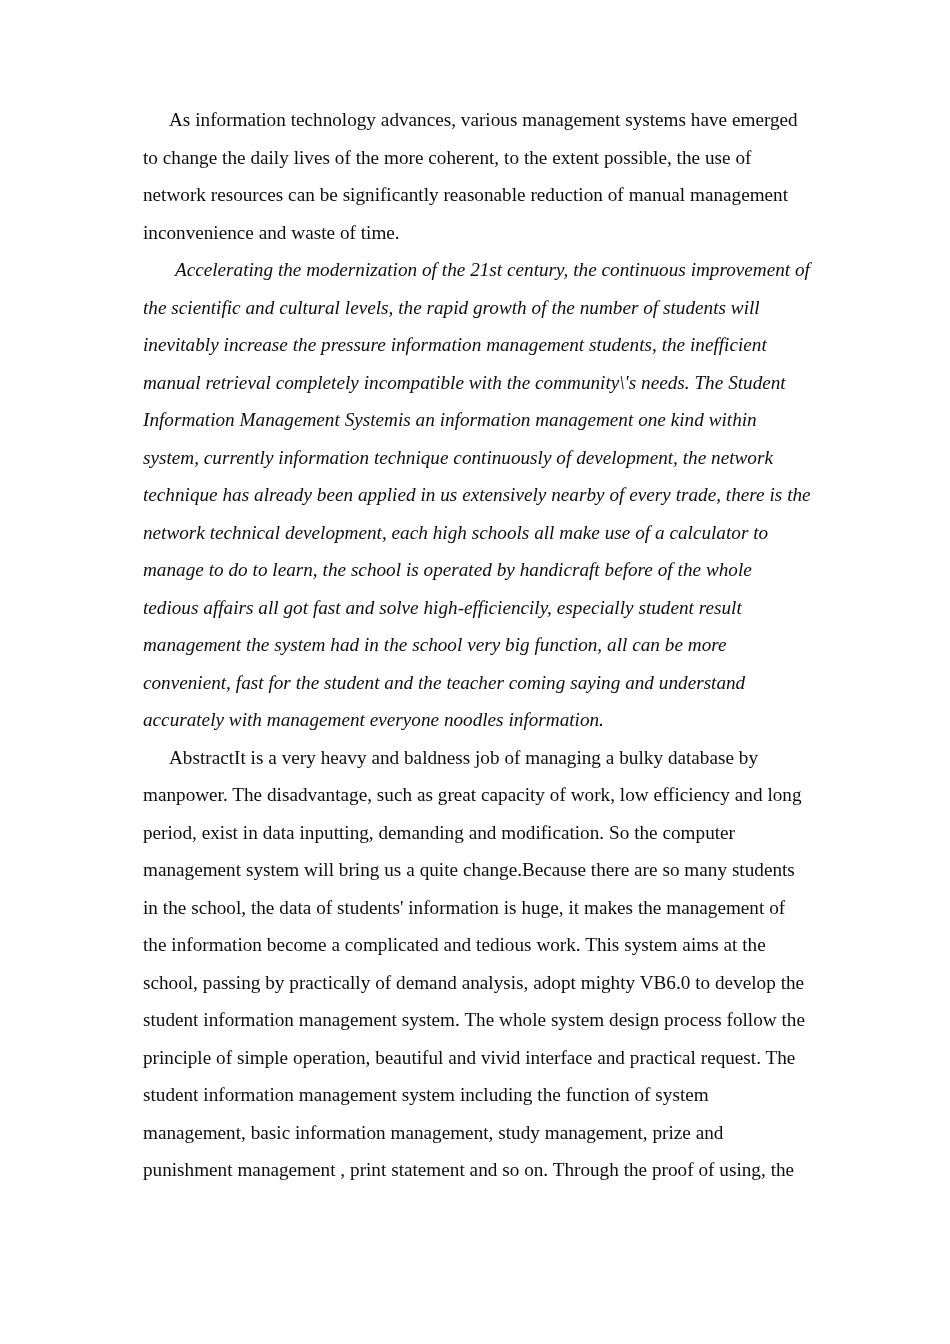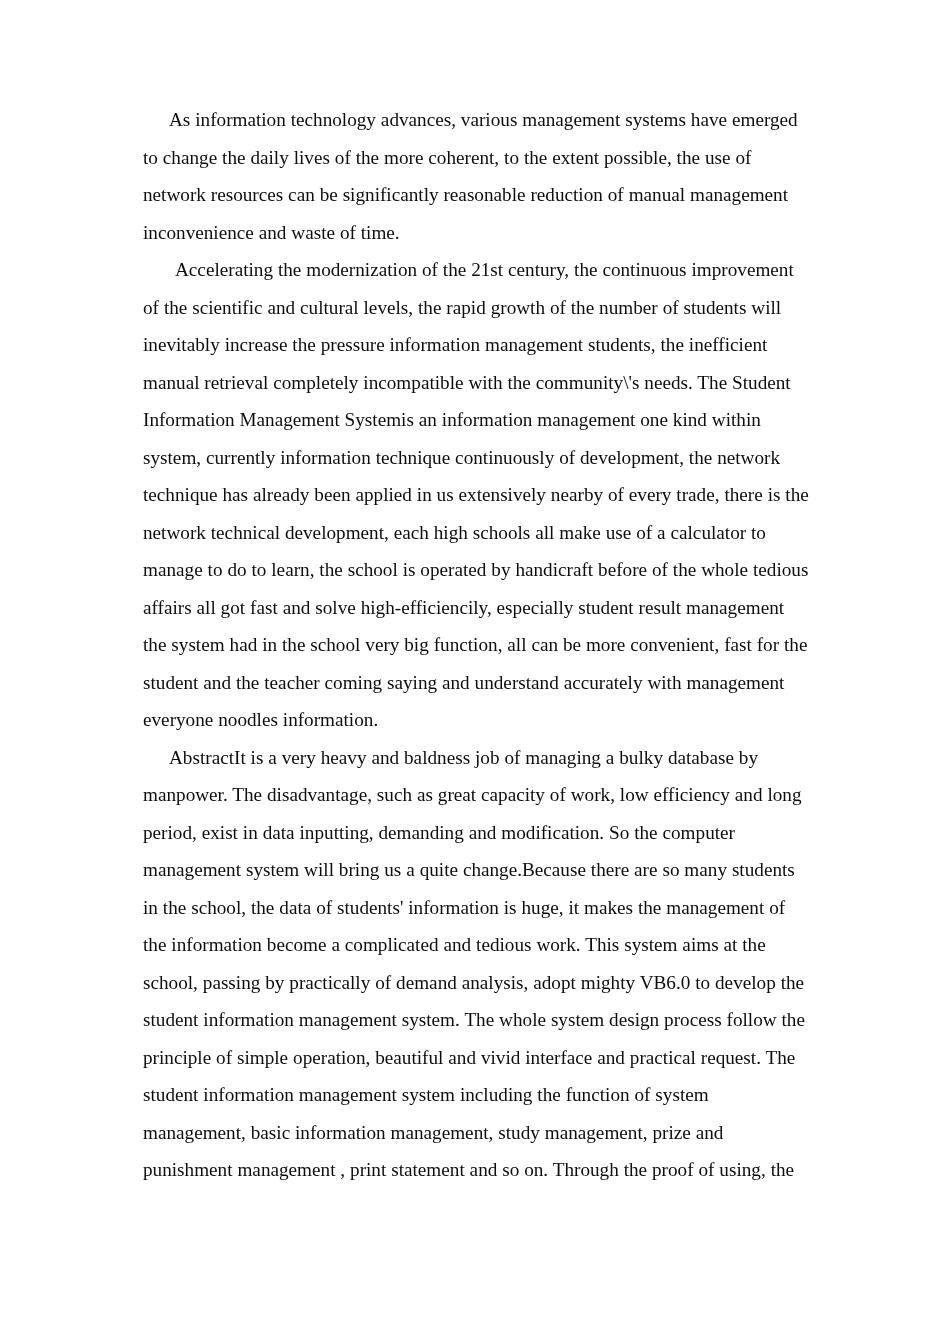--- a/index.html
+++ b/index.html
@@ -32,20 +32,21 @@
     font-size: 19.2px;
     line-height: 37.5px;
     text-align: left;
     text-indent: 26px;
     color: #0d0d0d;
     -webkit-font-smoothing: antialiased;
     word-spacing: 0.1px;
   }
   .para.indent-wide {
     text-indent: 32px;
+    font-style: italic;
   }
 </style>
 </head>
 <body>
 
 <div class="page">
   <div class="text-block">
     <p class="para">As information technology advances, various management systems have emerged to change the daily lives of the more coherent, to the extent possible, the use of network resources can be significantly reasonable reduction of manual management inconvenience and waste of time.</p>
     <p class="para indent-wide">Accelerating the modernization of the 21st century, the continuous improvement of the scientific and cultural levels, the rapid growth of the number of students will inevitably increase the pressure information management students, the inefficient manual retrieval completely incompatible with the community\'s needs. The Student Information Management Systemis an information management one kind within system, currently information technique continuously of development, the network technique has already been applied in us extensively nearby of every trade, there is the network technical development, each high schools all make use of a calculator to manage to do to learn, the school is operated by handicraft before of the whole tedious affairs all got fast and solve high-efficiencily, especially student result management the system had in the school very big function, all can be more convenient, fast for the student and the teacher coming saying and understand accurately with management everyone noodles information.</p>
     <p class="para">AbstractIt is a very heavy and baldness job of managing a bulky database by manpower. The disadvantage, such as great capacity of work, low efficiency and long period, exist in data inputting, demanding and modification. So the computer management system will bring us a quite change.Because there are so many students in the school, the data of students' information is huge, it makes the management of the information become a complicated and tedious work. This system aims at the school, passing by practically of demand analysis, adopt mighty VB6.0 to develop the student information management system. The whole system design process follow the principle of simple operation, beautiful and vivid interface and practical request. The student information management system including the function of system management, basic information management, study management, prize and punishment management , print statement and so on. Through the proof of using, the</p>

